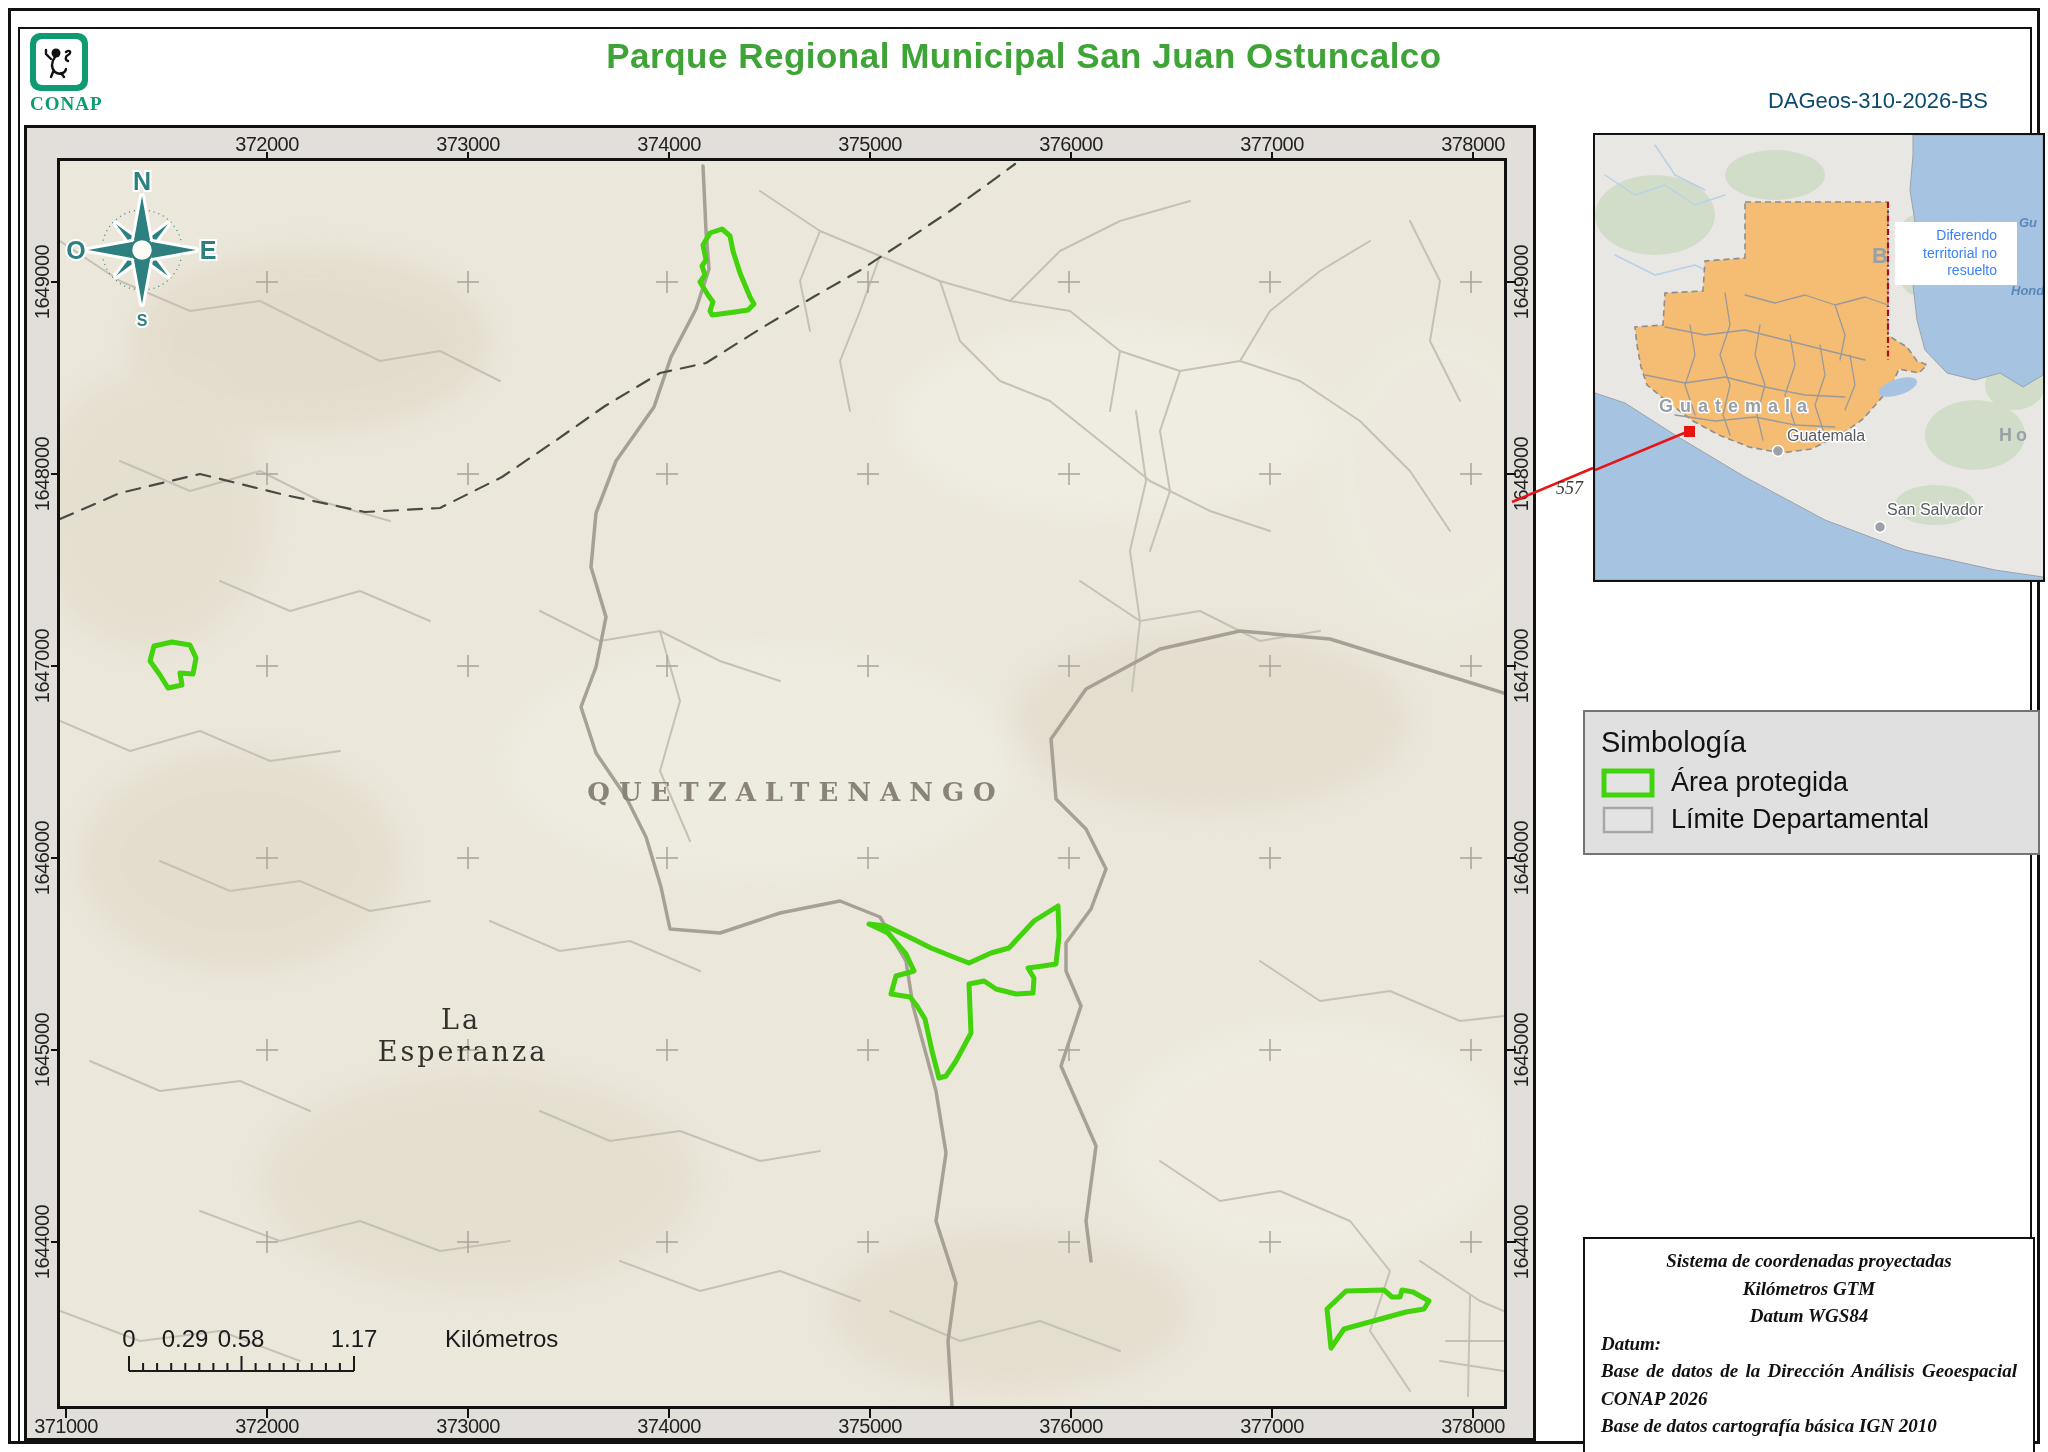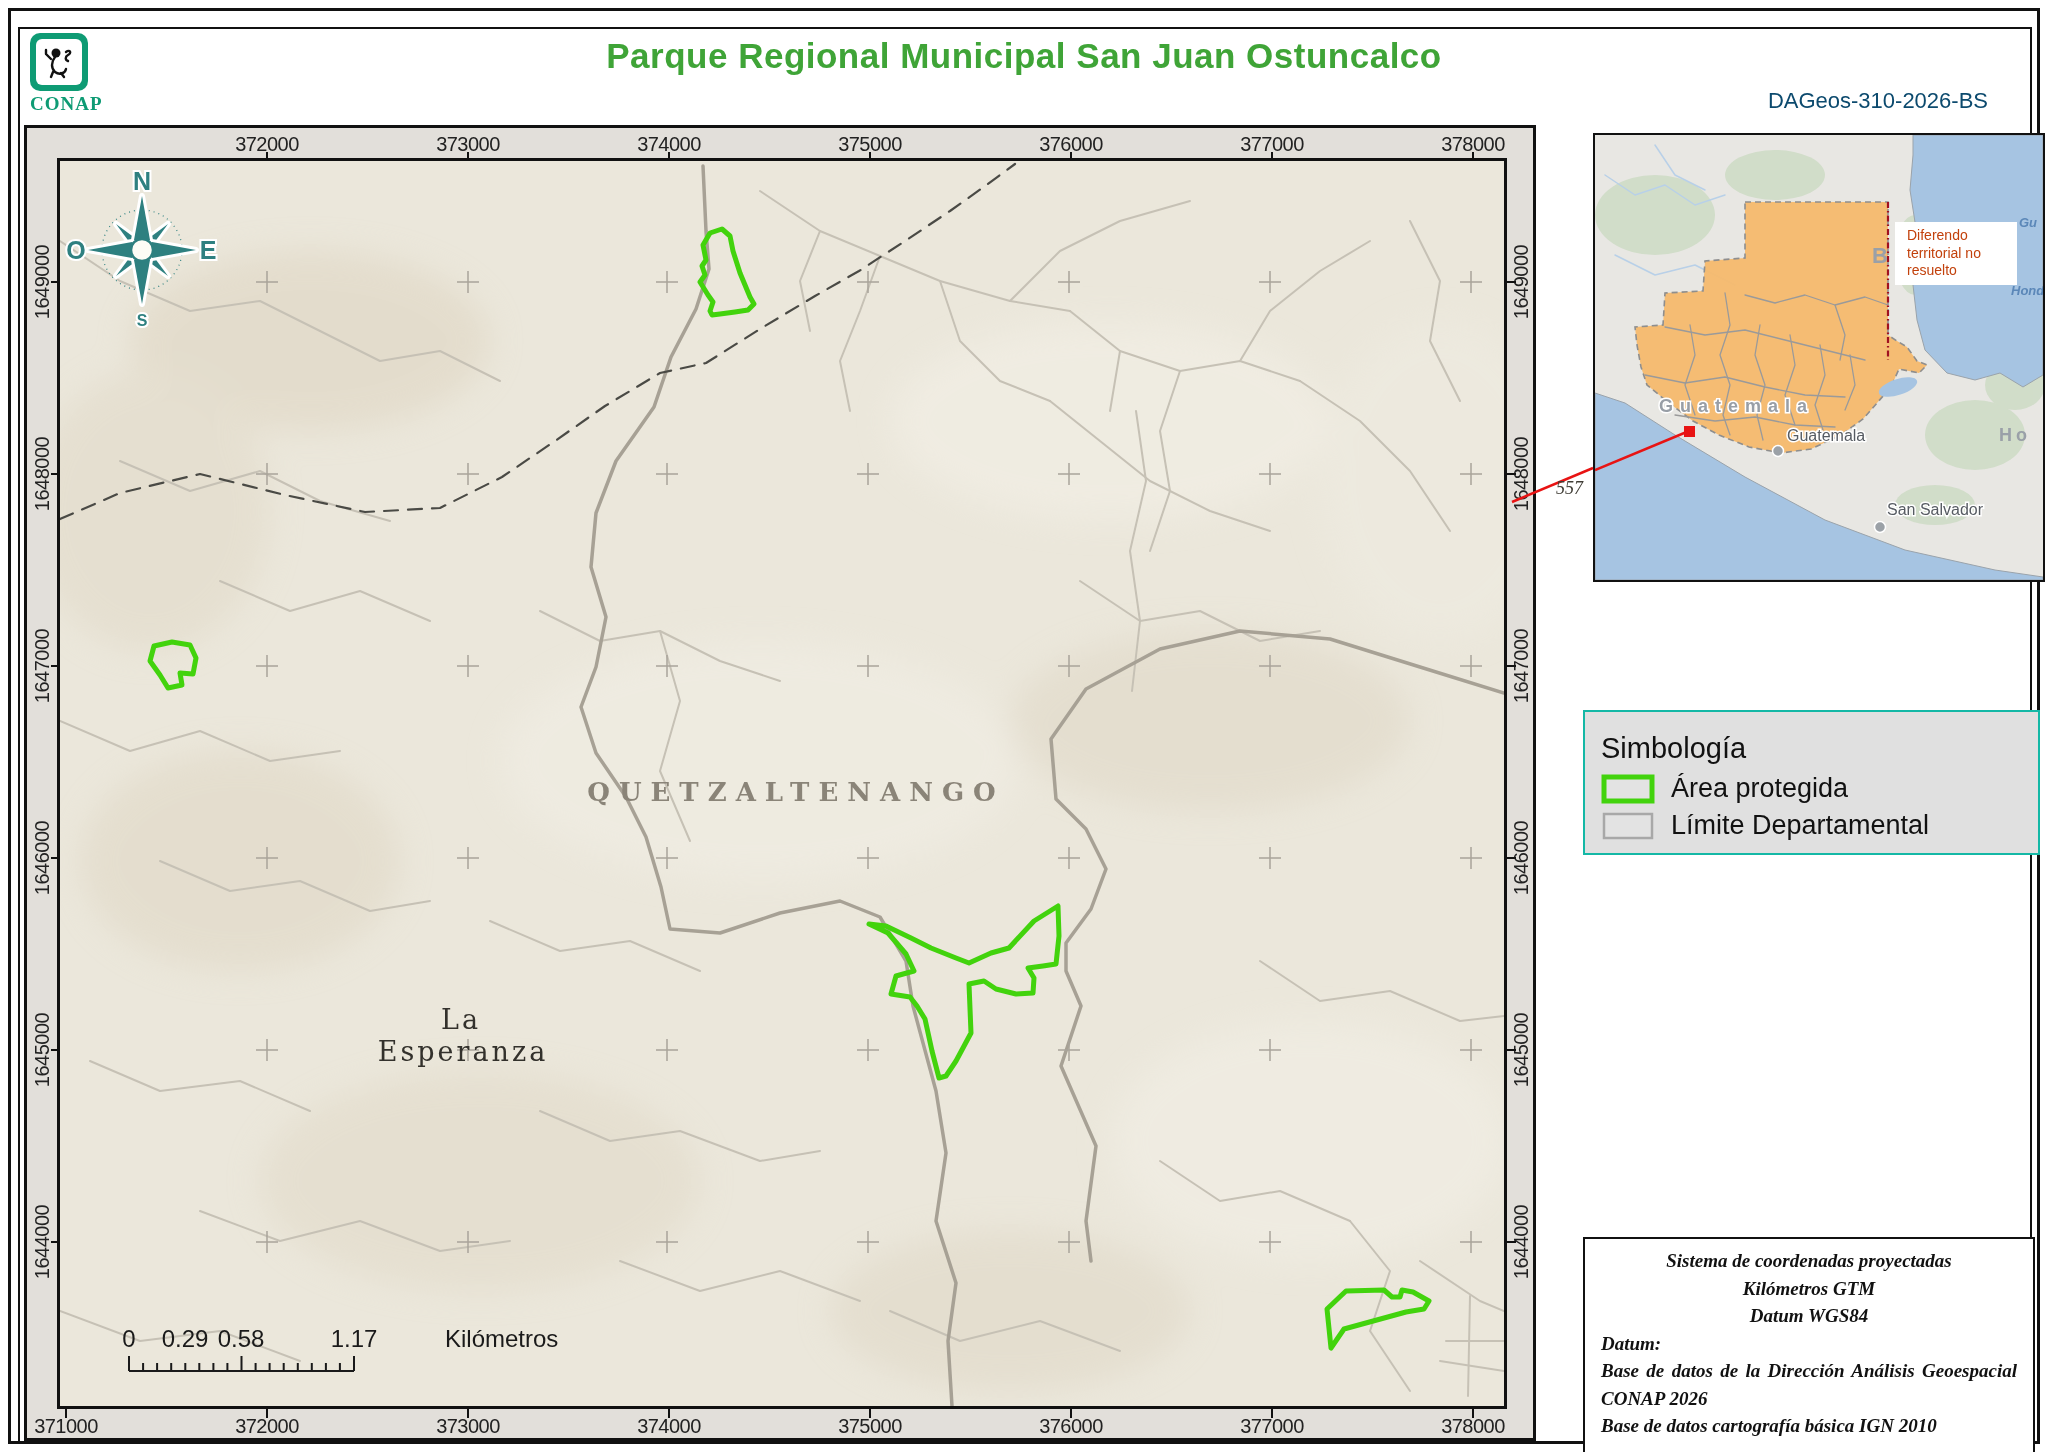--- a/index.html
+++ b/index.html
@@ -26,27 +26,27 @@
        border:3px solid #111;background:#e2dfda;}
   .map-inner{position:absolute;left:30px;top:30px;width:1450px;height:1251px;
        border:3px solid #111;background:#ebe7db;overflow:hidden;}
   .tick{position:absolute;background:#111;}
   .tick-label{position:absolute;font-size:20px;color:#222;letter-spacing:-0.5px;
        transform:translate(-50%,-50%);white-space:nowrap;}
   .tick-label.vert{transform:translate(-50%,-50%) rotate(-90deg);}
   
   .inset{position:absolute;left:1593px;top:133px;width:452px;height:449px;
        border:2px solid #111;overflow:hidden;background:#e8e7e3;}
-  .inset-note{position:absolute;left:300px;top:87px;width:122px;padding:5px 12px;
-       background:#fff;font-size:14px;line-height:1.25;text-align:left;color:#c2410c;}
+  .inset-note{position:absolute;left:300px;top:87px;width:122px;padding:5px 20px;
+       background:#fff;font-size:14px;line-height:1.25;text-align:right;color:#3b82f6;}
   .red-connector{position:absolute;left:1500px;top:455px;width:100px;height:60px;}
   .road-721{position:absolute;left:1556px;top:478px;font-family:"Liberation Serif",serif;
        font-style:italic;font-size:18px;color:#3f3c35;}
   .legend{position:absolute;left:1583px;top:710px;width:457px;height:145px;
-       border:2px solid #14b8a6;background:#e0e0e0;padding:20px 16px;}
+       border:2px solid #737373;background:#e0e0e0;padding:14px 16px;}
   .legend-title{font-size:29px;color:#111;margin-bottom:8px;}
   .legend-row{display:flex;align-items:center;margin-top:6px;}
   .legend-row svg{margin-right:16px;flex:0 0 auto;}
   .legend-label{font-size:27px;color:#111;}
   .credits{position:absolute;left:1583px;top:1237px;width:452px;height:219px;
        border:2px solid #111;background:#fff;padding:8px 16px;
        font-family:"Liberation Serif",serif;font-style:italic;font-weight:bold;
        font-size:19px;line-height:1.45;color:#111;}
   .credits .c{text-align:center;}
   .credits .j{text-align:justify;}

